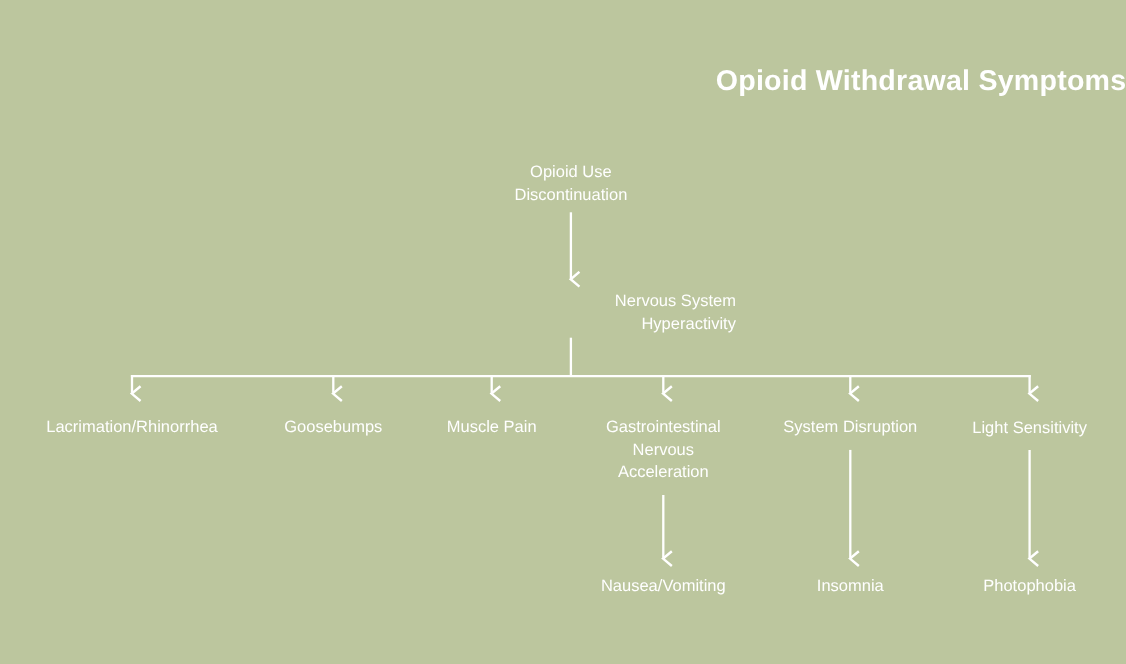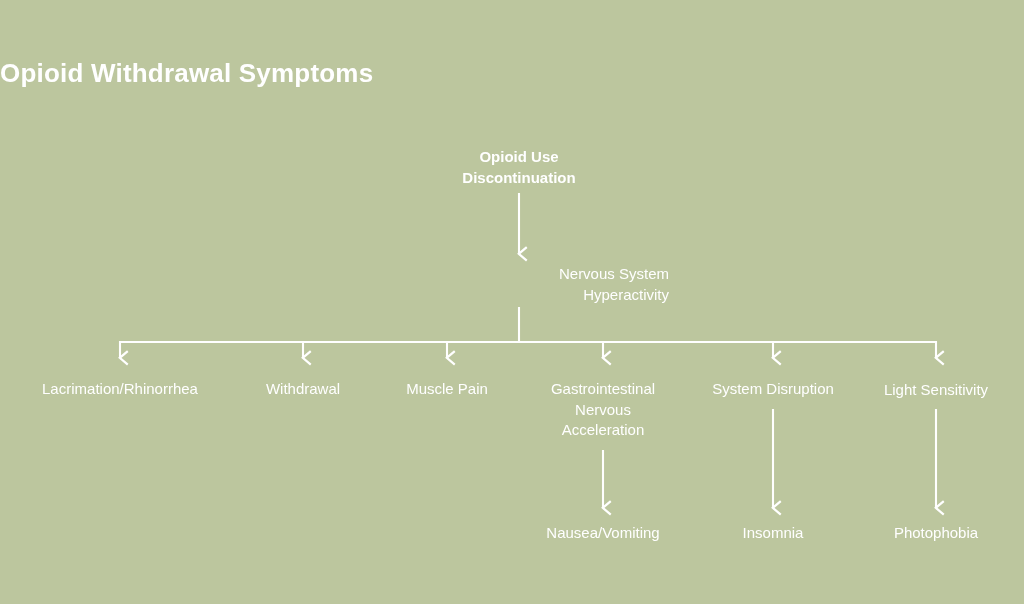--- a/index.html
+++ b/index.html
@@ -23,39 +23,39 @@
     left: 0;
     top: 0;
     width: 1024px;
     height: 604px;
   }
   .diagram-title {
     position: absolute;
     left: 0;
     top: 58px;
     width: 1024px;
-    text-align: left;
+    text-align: right;
     color: #ffffff;
     font-size: 26px;
     font-weight: bold;
     letter-spacing: 0.2px;
     line-height: 30px;
     white-space: nowrap;
   }
   .node {
     position: absolute;
     color: #ffffff;
     font-size: 15px;
     line-height: 20.5px;
     font-weight: normal;
     text-align: center;
     transform: translateX(-50%);
     white-space: pre-line;
   }
-  .node-root       { left: 519px; top: 147px; width: 260px; font-weight: bold; }
+  .node-root       { left: 519px; top: 147px; width: 260px; }
   .node-hyper      { left: 519px; top: 264px; width: 300px; text-align: right; }
   .node-lacrimation{ left: 120px; top: 379px; width: 240px; }
   .node-goosebumps { left: 303px; top: 379px; width: 200px; }
   .node-musclepain { left: 447px; top: 379px; width: 180px; }
   .node-gi         { left: 603px; top: 379px; width: 170px; }
   .node-sleep      { left: 773px; top: 379px; width: 190px; }
   .node-light      { left: 936px; top: 380px; width: 176px; }
   .node-nausea     { left: 603px; top: 523px; width: 200px; }
   .node-insomnia   { left: 773px; top: 523px; width: 170px; text-align: center; }
   .node-photophobia{ left: 936px; top: 523px; width: 176px; }
@@ -96,21 +96,21 @@
   </svg>
 
   <div class="node node-root">Opioid Use
 Discontinuation</div>
 
   <div class="node node-hyper">Nervous System
 Hyperactivity</div>
 
   <div class="node node-lacrimation">Lacrimation/Rhinorrhea</div>
 
-  <div class="node node-goosebumps">Withdrawal</div>
+  <div class="node node-goosebumps">Goosebumps</div>
 
   <div class="node node-musclepain">Muscle Pain</div>
 
   <div class="node node-gi">Gastrointestinal
 Nervous
 Acceleration</div>
 
   <div class="node node-sleep">System Disruption</div>
 
   <div class="node node-light">Light Sensitivity</div>

